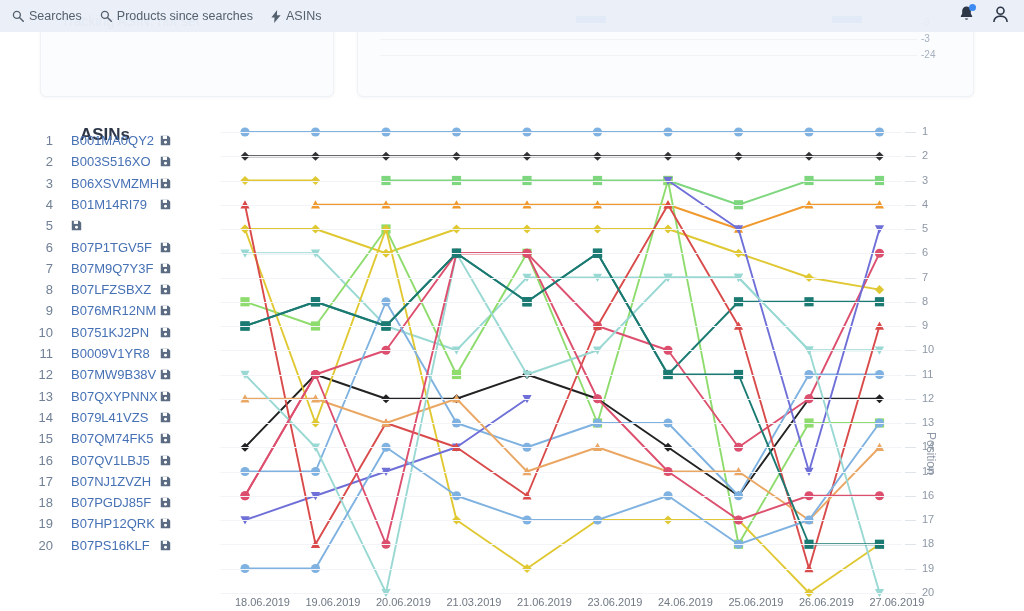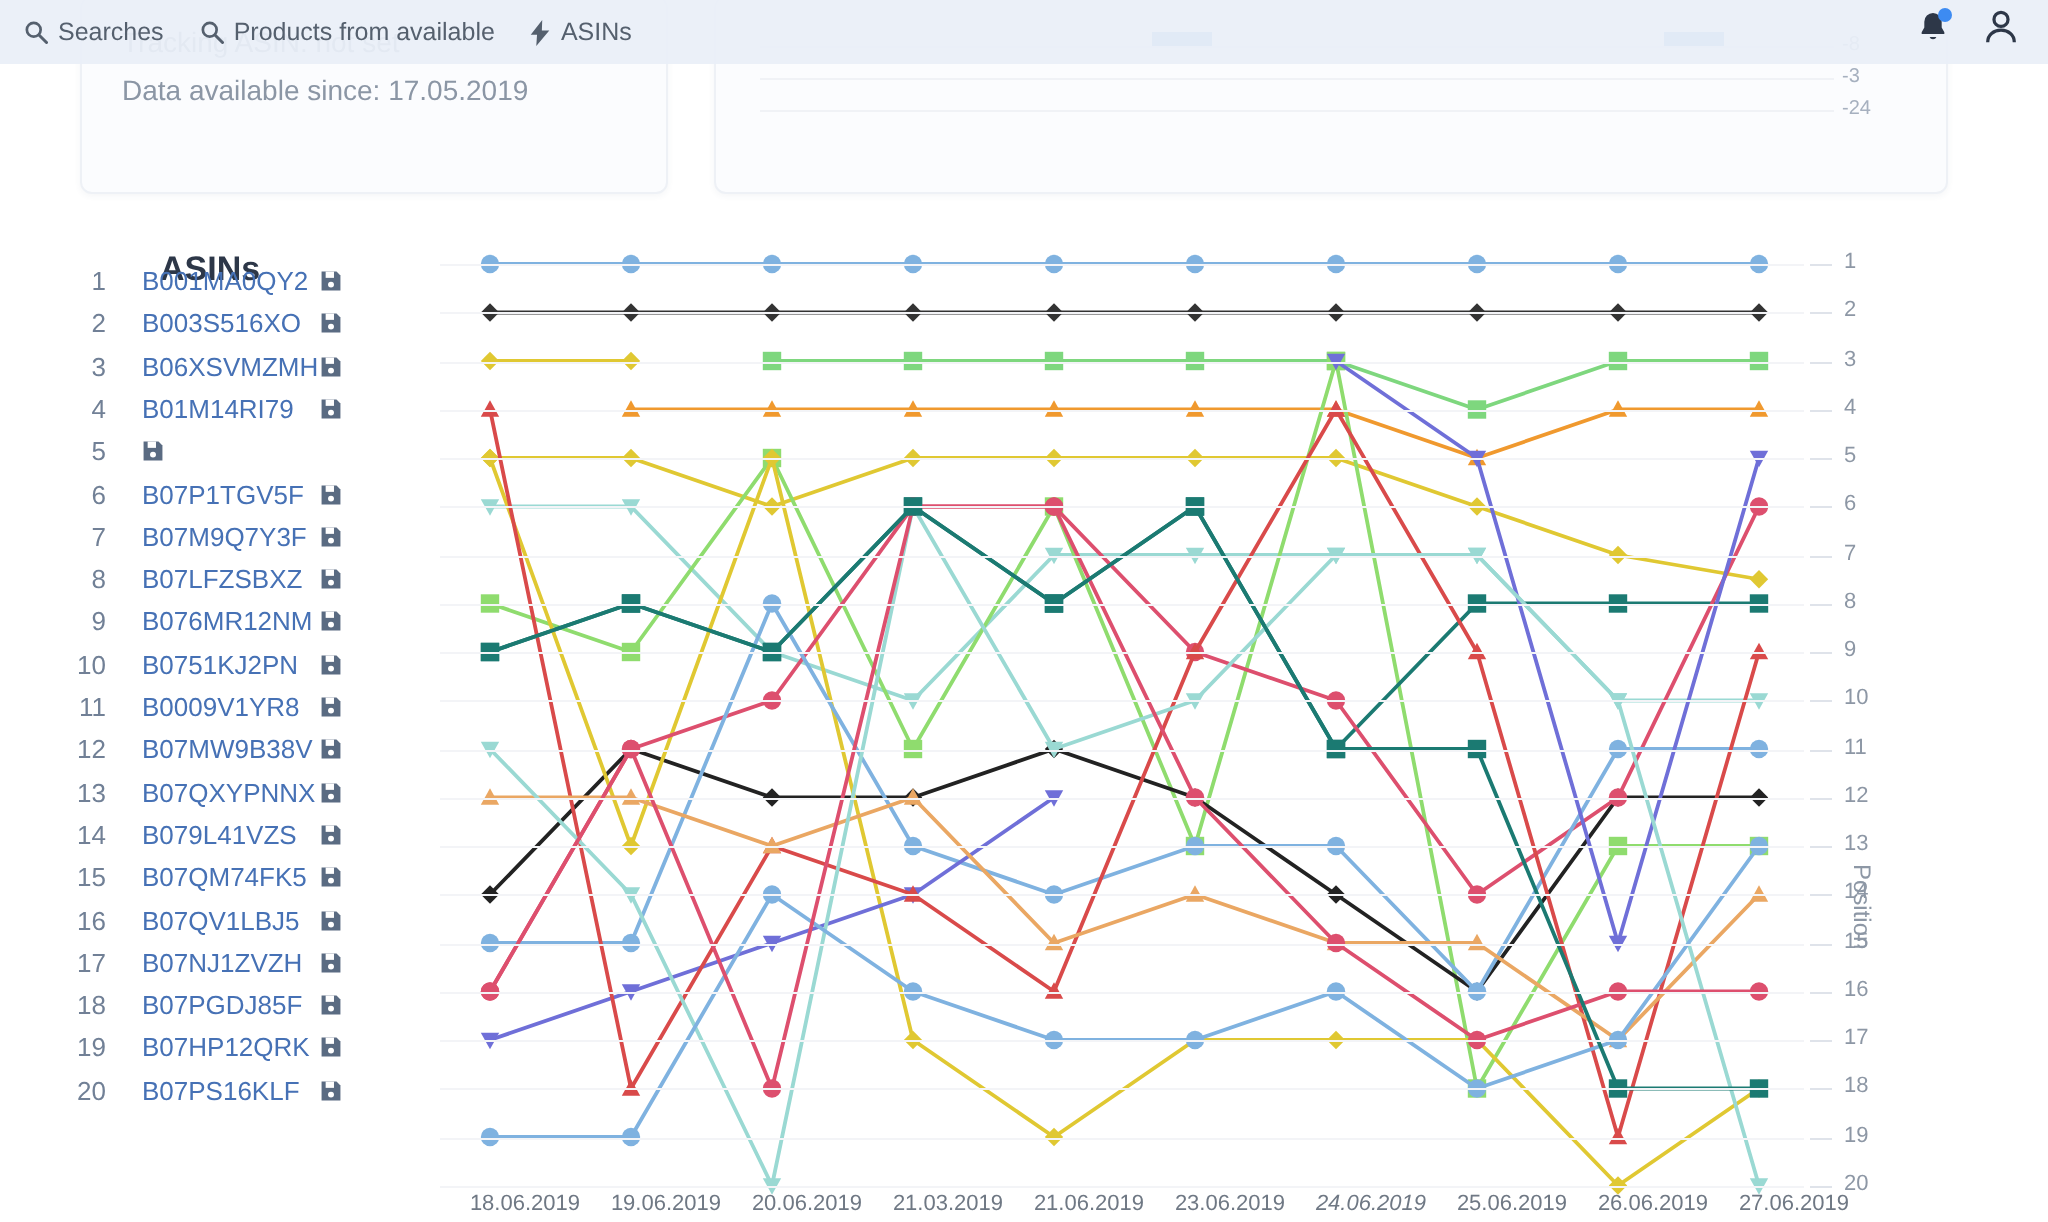--- a/index.html
+++ b/index.html
@@ -114,21 +114,20 @@
 </style>
 </head>
 <body>
 
 <div id="page-body">
 
   <div class="cards-row">
 
     <div class="card card-left">
       <div class="card-line l-track">Tracking ASIN: not set</div>
-      <div class="card-line l-data">Data available since: 17.05.2019</div>
     </div>
 
     <div class="card card-right">
       <div class="mini-chart" id="mini-chart">
           <div class="mini-grid" style="top: 14px;"></div>
           <div class="mini-ylab" style="top: 8px;">-8</div>
           <div class="mini-grid" style="top: 30px;"></div>
           <div class="mini-ylab" style="top: 24px;">-3</div>
           <div class="mini-grid" style="top: 46px;"></div>
           <div class="mini-ylab" style="top: 40px;">-24</div>
@@ -682,21 +681,21 @@
         <div class="ylab" style="top: 459.5px;">19</div>
         <div class="ylab" style="top: 483.75px;">20</div>
       </div>
     <div id="xlabels">
         <div class="xlab" style="left: 200px; top: 494px;">18.06.2019</div>
         <div class="xlab" style="left: 270.5px; top: 494px;">19.06.2019</div>
         <div class="xlab" style="left: 341px; top: 494px;">20.06.2019</div>
         <div class="xlab" style="left: 411.5px; top: 494px;">21.03.2019</div>
         <div class="xlab" style="left: 482px; top: 494px;">21.06.2019</div>
         <div class="xlab" style="left: 552.5px; top: 494px;">23.06.2019</div>
-        <div class="xlab" style="left: 623px; top: 494px; font-style: italic;">24.06.2019</div>
+        <div class="xlab" style="left: 623px; top: 494px;">24.06.2019</div>
         <div class="xlab" style="left: 693.5px; top: 494px;">25.06.2019</div>
         <div class="xlab" style="left: 764px; top: 494px;">26.06.2019</div>
         <div class="xlab" style="left: 834.5px; top: 494px;">27.06.2019</div>
       </div>
 
     <div class="axis-title">Position</div>
   </div>
 </div>
 
 <header>
@@ -711,21 +710,21 @@
     <span>Searches</span>
   </div>
 
   <div class="navitem">
     <span>
       <svg width="12" height="12" viewBox="0 0 16 16">
           <circle cx="6.5" cy="6.5" r="4.6" fill="none" stroke="#55606e" stroke-width="1.8"></circle>
           <line x1="10" y1="10" x2="15" y2="15" stroke="#55606e" stroke-width="2" stroke-linecap="round"></line>
         </svg>
     </span>
-    <span>Products from available</span>
+    <span>Products since searches</span>
   </div>
 
   <div class="navitem">
     <span>
       <svg width="10" height="13" viewBox="0 0 10 14">
           <path d="M6.2 0 0 8h3.4L3 14 10 5.6H6z" fill="#55606e"></path>
         </svg>
     </span>
     <span>ASINs</span>
   </div>

